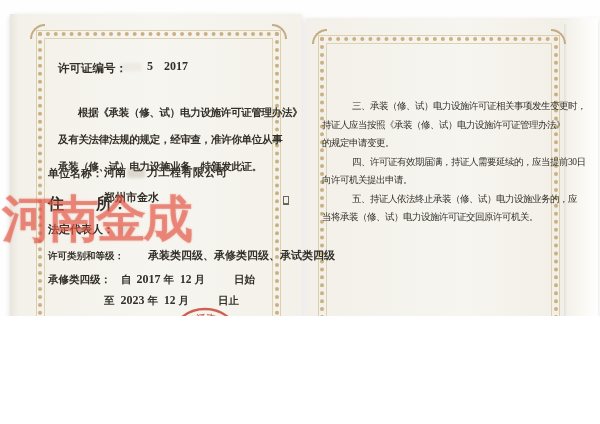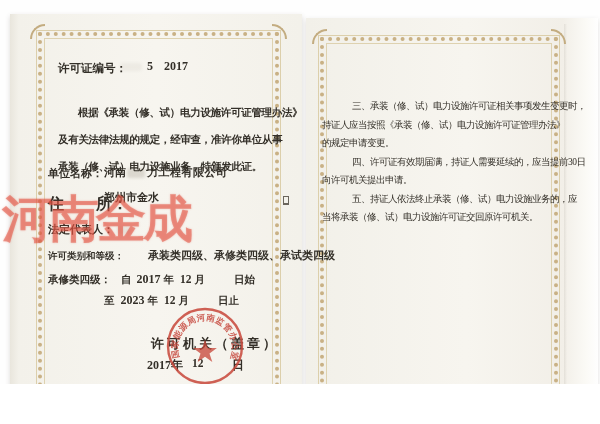--- a/index.html
+++ b/index.html
@@ -1,17 +1,17 @@
 <!DOCTYPE html>
 <html><head>
 <meta charset="utf-8">
 <style>
   html,body{margin:0;padding:0;background:#ffffff;}
   .canvas{
-    position:relative;width:600px;height:384px;overflow:hidden;
+    position:relative;width:600px;height:316px;overflow:hidden;
     background:#fefefe;
     font-family:"Liberation Serif","DejaVu Serif",serif;
     color:#332f28;
   }
   .canvas *{position:absolute;box-sizing:border-box;}
 
   
   .paper{background:#f6f4ee;}
   .paper-left{
     left:10px;top:14px;width:292px;height:396px;

